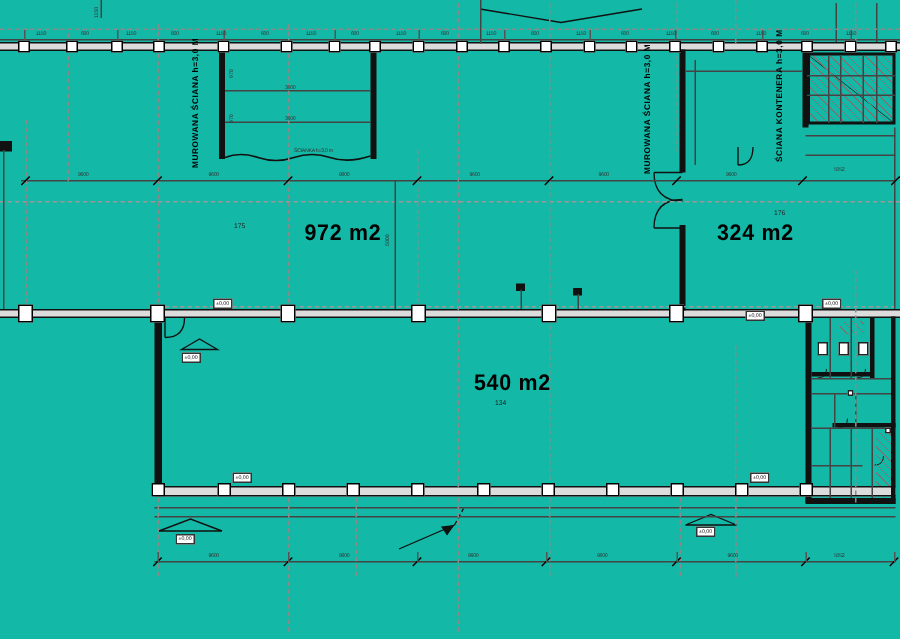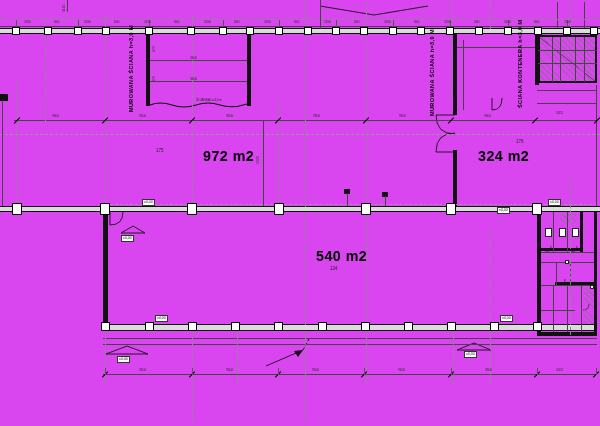--- a/index.html
+++ b/index.html
@@ -1,16 +1,16 @@
 <!DOCTYPE html>
 <html><head>
 <meta charset="utf-8">
 <style>
   html,body{margin:0;padding:0;background:#fff;}
-  #plan{position:relative;width:600px;height:426px;background:#d946ef;overflow:hidden;
+  #plan{position:relative;width:600px;height:426px;background:#14b8a6;overflow:hidden;
         font-family:"Liberation Sans",sans-serif;color:#111;}
   #plan *{position:absolute;box-sizing:border-box;}
   .hl{height:1px;background:#444;}
   .vl{width:1px;background:#444;}
   .hl.dsh{background:none;border-top:1px dashed #999;height:0;}
   .gv{width:0;border-left:1px dashed #8a8a8a;}
   .gh{height:0;border-top:1px dashed #8a8a8a;}
   .wall{background:#dcdcdc;border-top:1px solid #111;border-bottom:1px solid #111;}
   .tw{background:#111;}
   .col{background:#fff;border:1.4px solid #000;}

